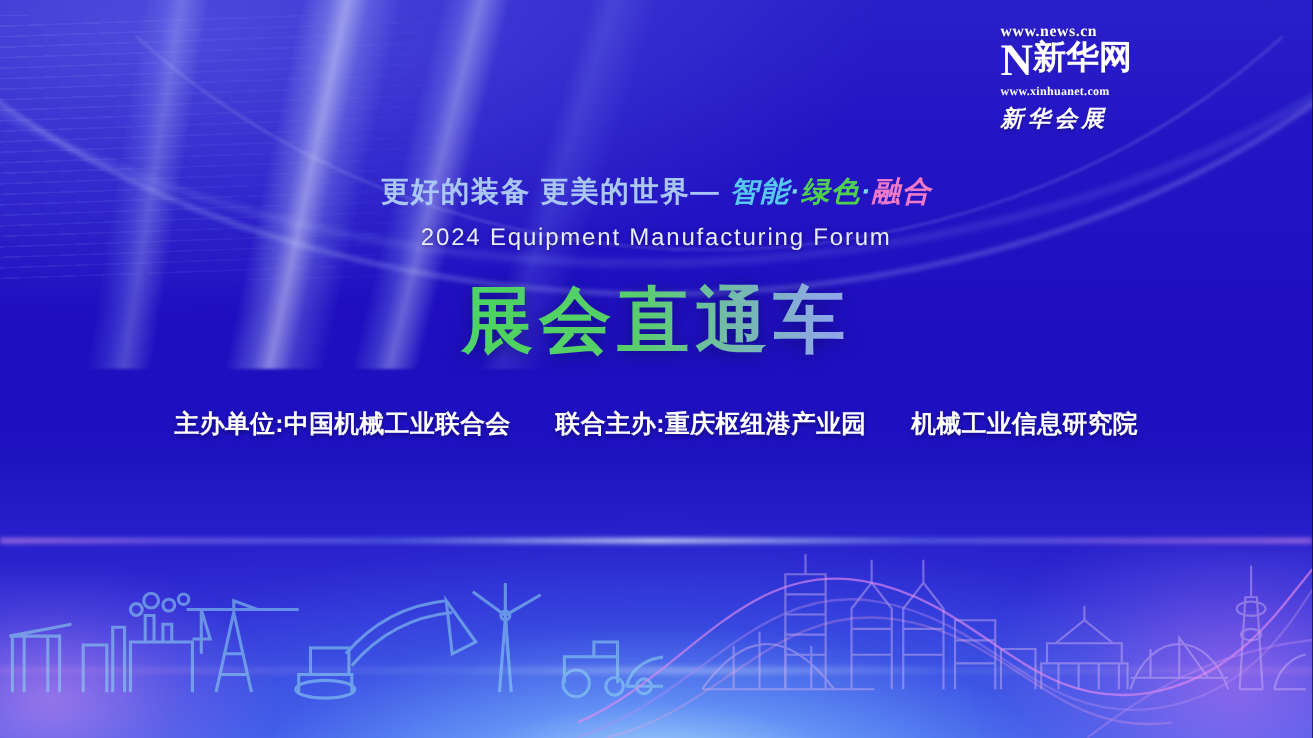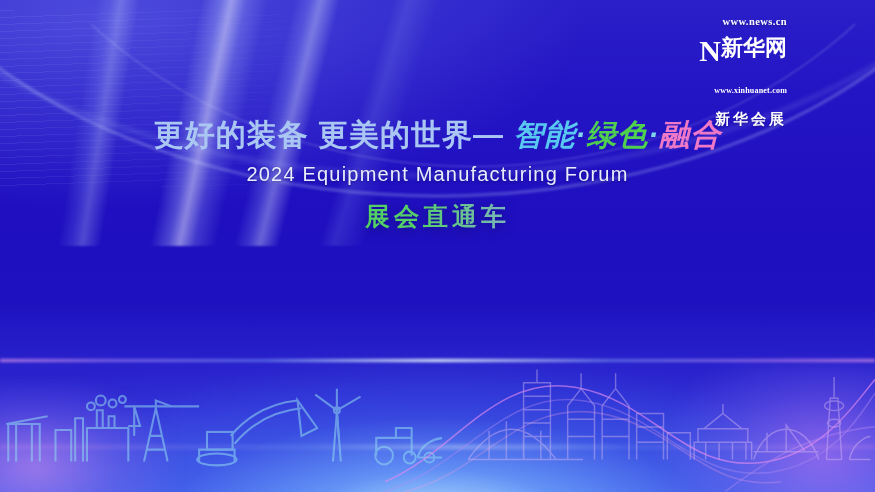--- a/index.html
+++ b/index.html
@@ -83,21 +83,21 @@
   .sil-left{left:0.5%;width:50%;height:22%;opacity:.62;}
   .sil-right{right:0.5%;width:46%;height:27%;opacity:.52;}
   .silhouette svg{width:100%;height:100%;display:block;}
 
   
   .emf-logo{position:absolute;left:58px;top:26px;width:118px;height:72px;}
   .emf-logo svg{width:100%;height:100%;display:block;filter:drop-shadow(0 2px 3px rgba(0,0,0,.35));}
 
   .xinhua{
     position:absolute;right:88px;top:16px;width:120px;
-    display:flex;flex-direction:column;align-items:flex-end;gap:11px;
+    display:flex;flex-direction:column;align-items:flex-start;gap:1px;
   }
   .xh-url-top{
     font-size:10.5px;font-weight:bold;letter-spacing:.4px;color:#ffffff;
     font-family:"Liberation Serif","DejaVu Serif",serif;
     text-shadow:0 1px 2px rgba(0,0,0,.3);
   }
   .xh-main{display:flex;align-items:center;position:relative;margin-top:1px;}
   .xh-N{
     font-size:30px;font-weight:bold;color:#fff;line-height:.82;
     font-family:"Liberation Serif","DejaVu Serif",serif;letter-spacing:-1px;
@@ -107,33 +107,34 @@
     margin-left:1px;margin-top:-6px;
   }
   .xh-news{
     font-size:22px;font-weight:bold;color:#fff;line-height:.9;margin-top:-7px;
     font-family:"Liberation Serif","DejaVu Serif",serif;letter-spacing:-.5px;
     align-self:flex-start;padding-left:1px;
   }
   .xh-row2{display:flex;align-items:flex-end;width:100%;justify-content:flex-start;}
   .xh-swoosh{margin-left:2px;margin-bottom:6px;}
   .xh-url-bot{
-    font-size:8px;font-weight:bold;color:#ffffff;letter-spacing:.2px;margin-top:11px;
+    font-size:8px;font-weight:bold;color:#ffffff;letter-spacing:.2px;margin-top:1px;
     font-family:"Liberation Serif","DejaVu Serif",serif;
   }
   .xh-sub{
     font-size:15px;font-weight:bold;color:#fff;letter-spacing:3px;margin-top:4px;
     text-shadow:0 1px 2px rgba(0,0,0,.25);
+    font-style:italic;
   }
 
   
   .center{position:absolute;left:0;right:0;top:118px;text-align:center;}
 
   .slogan-cn{
-    font-size:30px;font-weight:bold;letter-spacing:1px;line-height:1.15;
+    font-size:19px;font-weight:bold;letter-spacing:1px;line-height:1.15;
     white-space:nowrap;
   }
   .slogan-cn .seg1{color:#a9c7f2;}
   .slogan-cn .seg-int{color:#58c8f0;font-style:italic;}
   .slogan-cn .dot{color:#7fd6e8;font-style:italic;}
   .slogan-cn .seg-green{color:#4fd14f;font-style:italic;}
   .slogan-cn .seg-pink{color:#ef79c7;font-style:italic;}
 
   .slogan-en{
     margin-top:3px;font-size:10.5px;font-style:italic;font-weight:bold;
@@ -149,27 +150,27 @@
     font-size:58px;font-weight:bold;letter-spacing:1px;line-height:1.02;
     white-space:nowrap;
     color:#ffffff;
     background:linear-gradient(180deg,#ffffff 0%,#ffffff 46%,#dfe4f2 62%,#b9c2d8 82%,#e9edf7 100%);
     -webkit-background-clip:text;background-clip:text;
     -webkit-text-fill-color:transparent;
     filter:drop-shadow(2px 3px 0 rgba(10,8,90,.55)) drop-shadow(0 0 14px rgba(140,170,255,.35));
   }
 
   .title-en{
-    margin-top:10px;font-size:20px;font-weight:normal;color:#e9edfb;
+    margin-top:10px;font-size:16px;font-weight:normal;color:#e9edfb;
     letter-spacing:1.2px;white-space:nowrap;
     text-shadow:0 1px 3px rgba(10,8,90,.5);
   }
 
   .title-grad{
-    margin-top:14px;font-size:25px;font-weight:bold;letter-spacing:4px;
+    margin-top:14px;font-size:48px;font-weight:bold;letter-spacing:4px;
     white-space:nowrap;
     background:linear-gradient(90deg,#46d7c8 0%,#47d6bf 18%,#4ed35f 38%,#57cf6a 48%,#8ea8e6 63%,#b882ef 76%,#e36bc0 92%,#ef66b4 100%);
     -webkit-background-clip:text;background-clip:text;
     -webkit-text-fill-color:transparent;
     filter:drop-shadow(0 2px 6px rgba(8,6,70,.5));
   }
 
   .organizers{
     margin-top:26px;font-size:16.5px;font-weight:bold;color:#ffffff;
     letter-spacing:.3px;white-space:nowrap;
@@ -346,15 +347,22 @@
       <span class="seg1">更好的装备 更美的世界—</span>
       <span class="seg-int">智能</span><span class="dot">·</span><span class="seg-green">绿色</span><span class="dot">·</span><span class="seg-pink">融合</span>
     </div>
 
 
 
     <div class="title-en">2024  Equipment  Manufacturing  Forum</div>
 
     <div class="title-grad">展会直通车</div>
 
+    <div class="organizers">
+      <span>主办单位:中国机械工业联合会</span>
+      <span class="gap"></span>
+      <span>联合主办:重庆枢纽港产业园</span>
+      <span class="gap"></span>
+      <span>机械工业信息研究院</span>
+    </div>
 
   </div>
 </div>
 
 </body></html>

